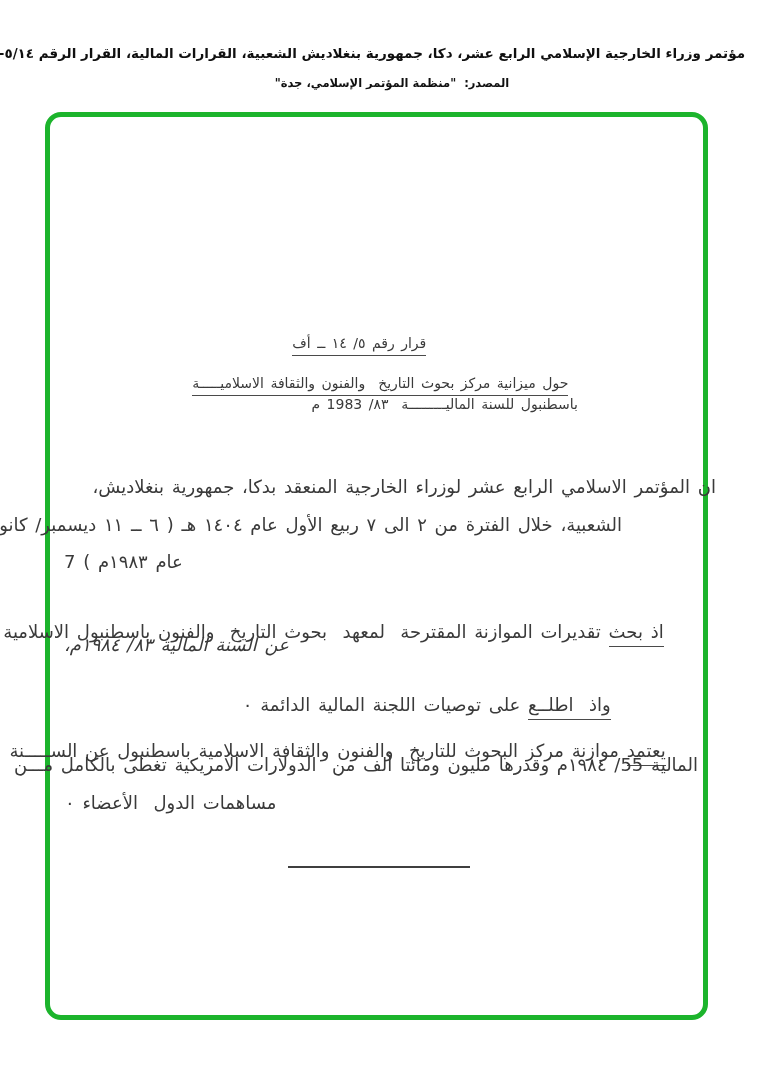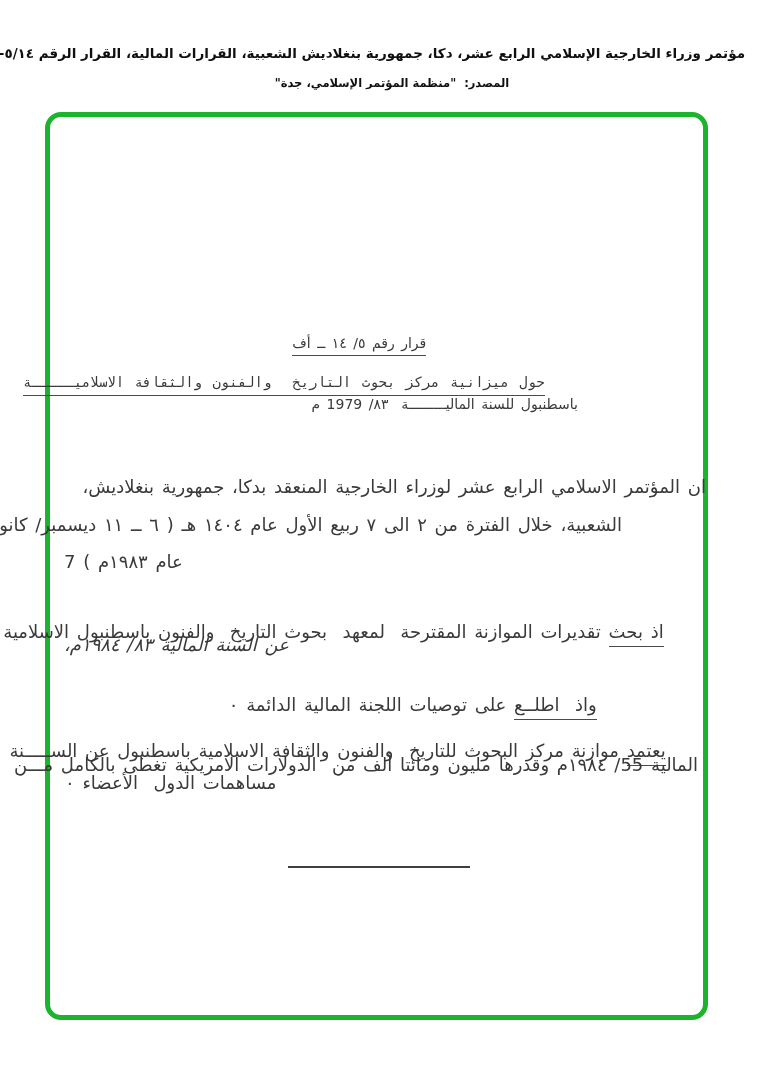--- a/index.html
+++ b/index.html
@@ -55,31 +55,31 @@
     font-size: 18px;
     line-height: 1.25;
     word-spacing: 2px;
   }
   .title-line { font-size: 14px; }
   .u {
     border-bottom: 1.5px solid #4a4a4a;
     padding-bottom: 4px;
   }
   .t1 { top: 317px; right: 299px; }
-  .t2 { top: 357px; right: 157px; font-family: Liberation Mono, monospace; }
+  .t2 { top: 357px; right: 157px; }
   .t3 { top: 396px; right: 186px; }
-  .p1l1 { top: 476px; right: 58px; }
+  .p1l1 { top: 476px; right: 48px; }
   .p1l2 { top: 514px; right: 142px; }
   .p1l3 { top: 551px; left: 64px; }
   .p2l1 { top: 598px; right: 54px; }
   .p2l2 { top: 634px; left: 64px; font-style: italic; }
-  .p3   { top: 671px; right: 121px; }
+  .p3   { top: 671px; right: 107px; }
   .p4l1 { top: 717px; right: 52px; }
   .p4l2 { top: 754px; right: 66px; }
-  .p4l3 { top: 772px; left: 65px; }
+  .p4l3 { top: 792px; left: 65px; }
   .rule {
     position: absolute;
     top: 866px;
     left: 288px;
     width: 182px;
     height: 2px;
     background: #3f3f3f;
   }
 </style>
 </head>
@@ -97,21 +97,21 @@
   <main>
 
     <div class="line title-line t1">
       <span class="u">قرار رقم ٥/ ١٤ ــ أف</span>
     </div>
 
     <div class="line title-line t2">
       <span class="u">حول ميزانية مركز بحوث التاريخ  والفنون والثقافة الاسلاميـــــة</span>
     </div>
 
-    <div class="line title-line t3">باسطنبول للسنة الماليـــــــــة  ٨٣/ 1979 م</div>
+    <div class="line title-line t3">باسطنبول للسنة الماليـــــــــة  ٨٣/ 1983 م</div>
 
     <div class="line p1l1">ان المؤتمر الاسلامي الرابع عشر لوزراء الخارجية المنعقد بدكا، جمهورية بنغلاديش،</div>
     <div class="line p1l2">الشعبية، خلال الفترة من ٢ الى ٧ ربيع الأول عام ١٤٠٤ هـ ( ٦ ــ ١١ ديسمبر/ كانون اول</div>
     <div class="line p1l3">عام ١٩٨٣م ) 7</div>
 
     <div class="line p2l1">
       <span class="u">اذ بحث</span><span> تقديرات الموازنة المقترحة  لمعهد  بحوث التاريخ  والفنون باسطنبول الاسلامية</span>
     </div>
     <div class="line p2l2">عن السنة المالية ٨٣/ ١٩٨٤م،</div>
 

